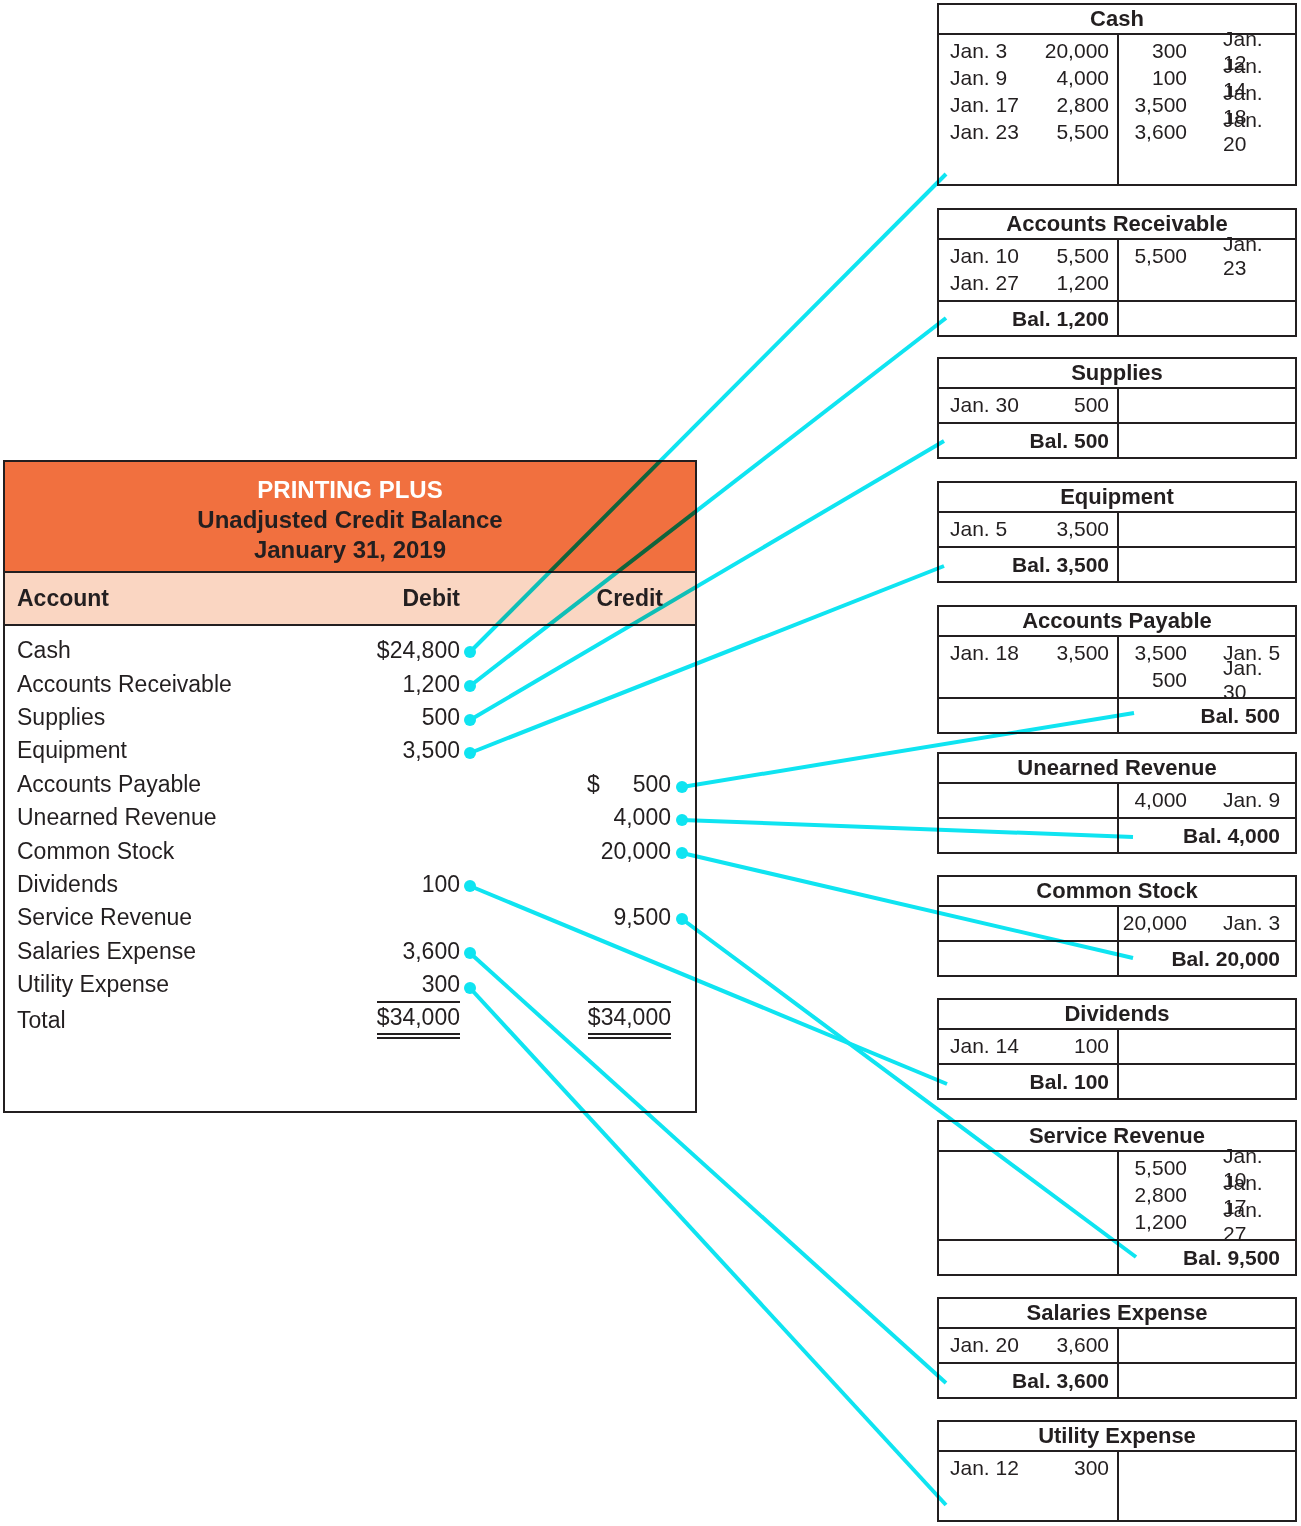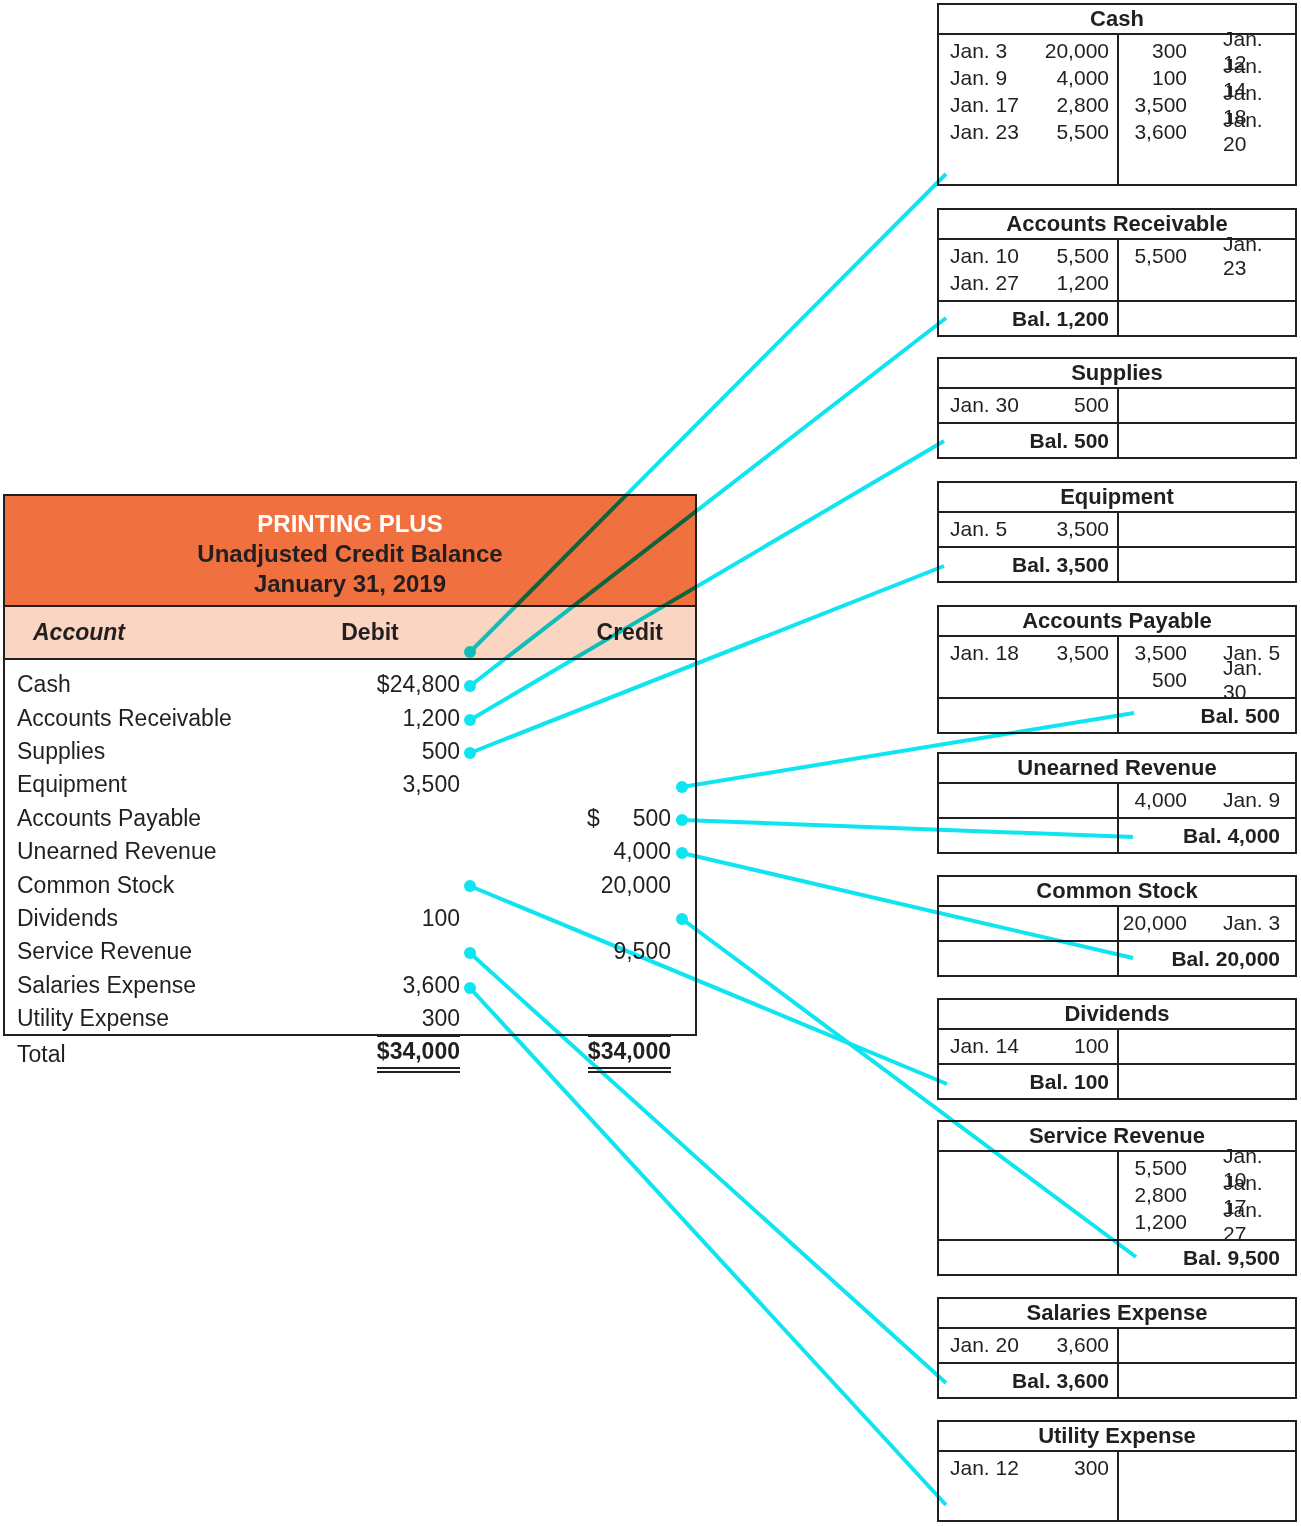--- a/index.html
+++ b/index.html
@@ -6,40 +6,40 @@
     --ink:#231f20;
     --orange:#f1703f;
     --pink:#fad6c2;
     --cyan:#0fe4f1;
   }
   *{box-sizing:border-box; margin:0; padding:0;}
   body{background:#fff; font-family:"Liberation Sans", sans-serif; color:var(--ink);}
   #stage{position:relative; width:1301px; height:1526px; background:#fff; overflow:hidden;}
 
   
-  #tb{position:absolute; left:3px; top:460px; width:694px; height:542px;
-      border:2px solid var(--ink); background:#fff;margin-top:34px;}
+  #tb{position:absolute; left:3px; top:460px; width:694px; height:653px;
+      border:2px solid var(--ink); background:#fff;}
   #tb-header{height:111px; background:var(--orange); border-bottom:2px solid var(--ink);
       text-align:center; padding-top:13px; font-weight:bold; font-size:24px; line-height:30px;}
   #tb-header .l1{color:#fff;}
   #tb-colhead{height:53px; background:var(--pink); border-bottom:2px solid var(--ink);
       display:grid; grid-template-columns:275px 180px 1fr; align-items:center;
       font-weight:bold; font-size:23px;}
-  #tb-colhead .c1{padding-left:28px;font-style:italic;}
-  #tb-colhead .c2{text-align:center;}
+  #tb-colhead .c1{padding-left:12px;}
+  #tb-colhead .c2{text-align:right;}
   #tb-colhead .c3{text-align:right; padding-right:32px;}
   #tb-body{padding-top:8px;}
   .tb-row{height:33.4px; display:grid; grid-template-columns:275px 180px 1fr;
       align-items:center; font-size:23px;}
   .tb-name{padding-left:12px;}
   .tb-debit{text-align:right;}
   .tb-credit{text-align:right; padding-right:24px;}
   .tb-credit.with-cur{display:flex; justify-content:space-between; padding-left:127px;}
   .amt-total{display:inline-block; border-top:2px solid var(--ink);
-      border-bottom:6px double var(--ink); padding:1px 0 2px;font-weight:bold;}
+      border-bottom:6px double var(--ink); padding:1px 0 2px;}
 
   
   .ta{position:absolute; left:937px; width:360px; border:2px solid var(--ink);
       background:#fff; display:flex; flex-direction:column; font-size:21px;}
   .ta-title{height:30px; border-bottom:2px solid var(--ink); font-weight:bold;
       font-size:22px; text-align:center; line-height:28px;}
   .ta-body{flex:1; display:flex;}
   .ta-colL{width:180px; border-right:2px solid var(--ink); padding-top:2px;}
   .ta-colR{flex:1; padding-top:2px;}
   .ta-row{height:27px; display:flex; align-items:center; padding:0 8px 0 11px;

